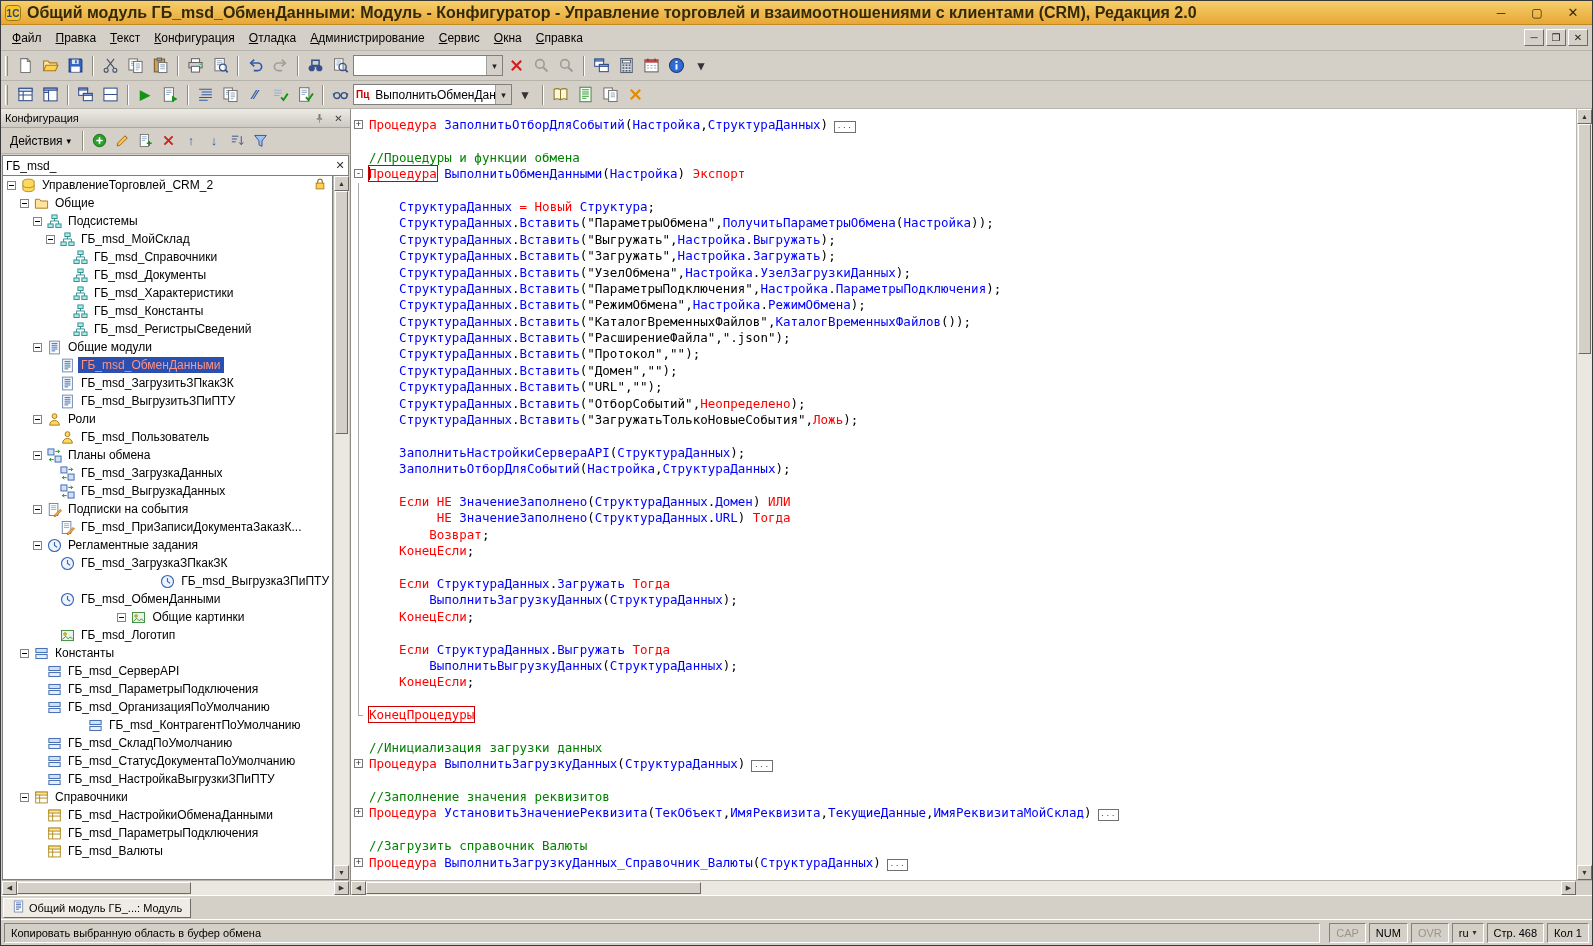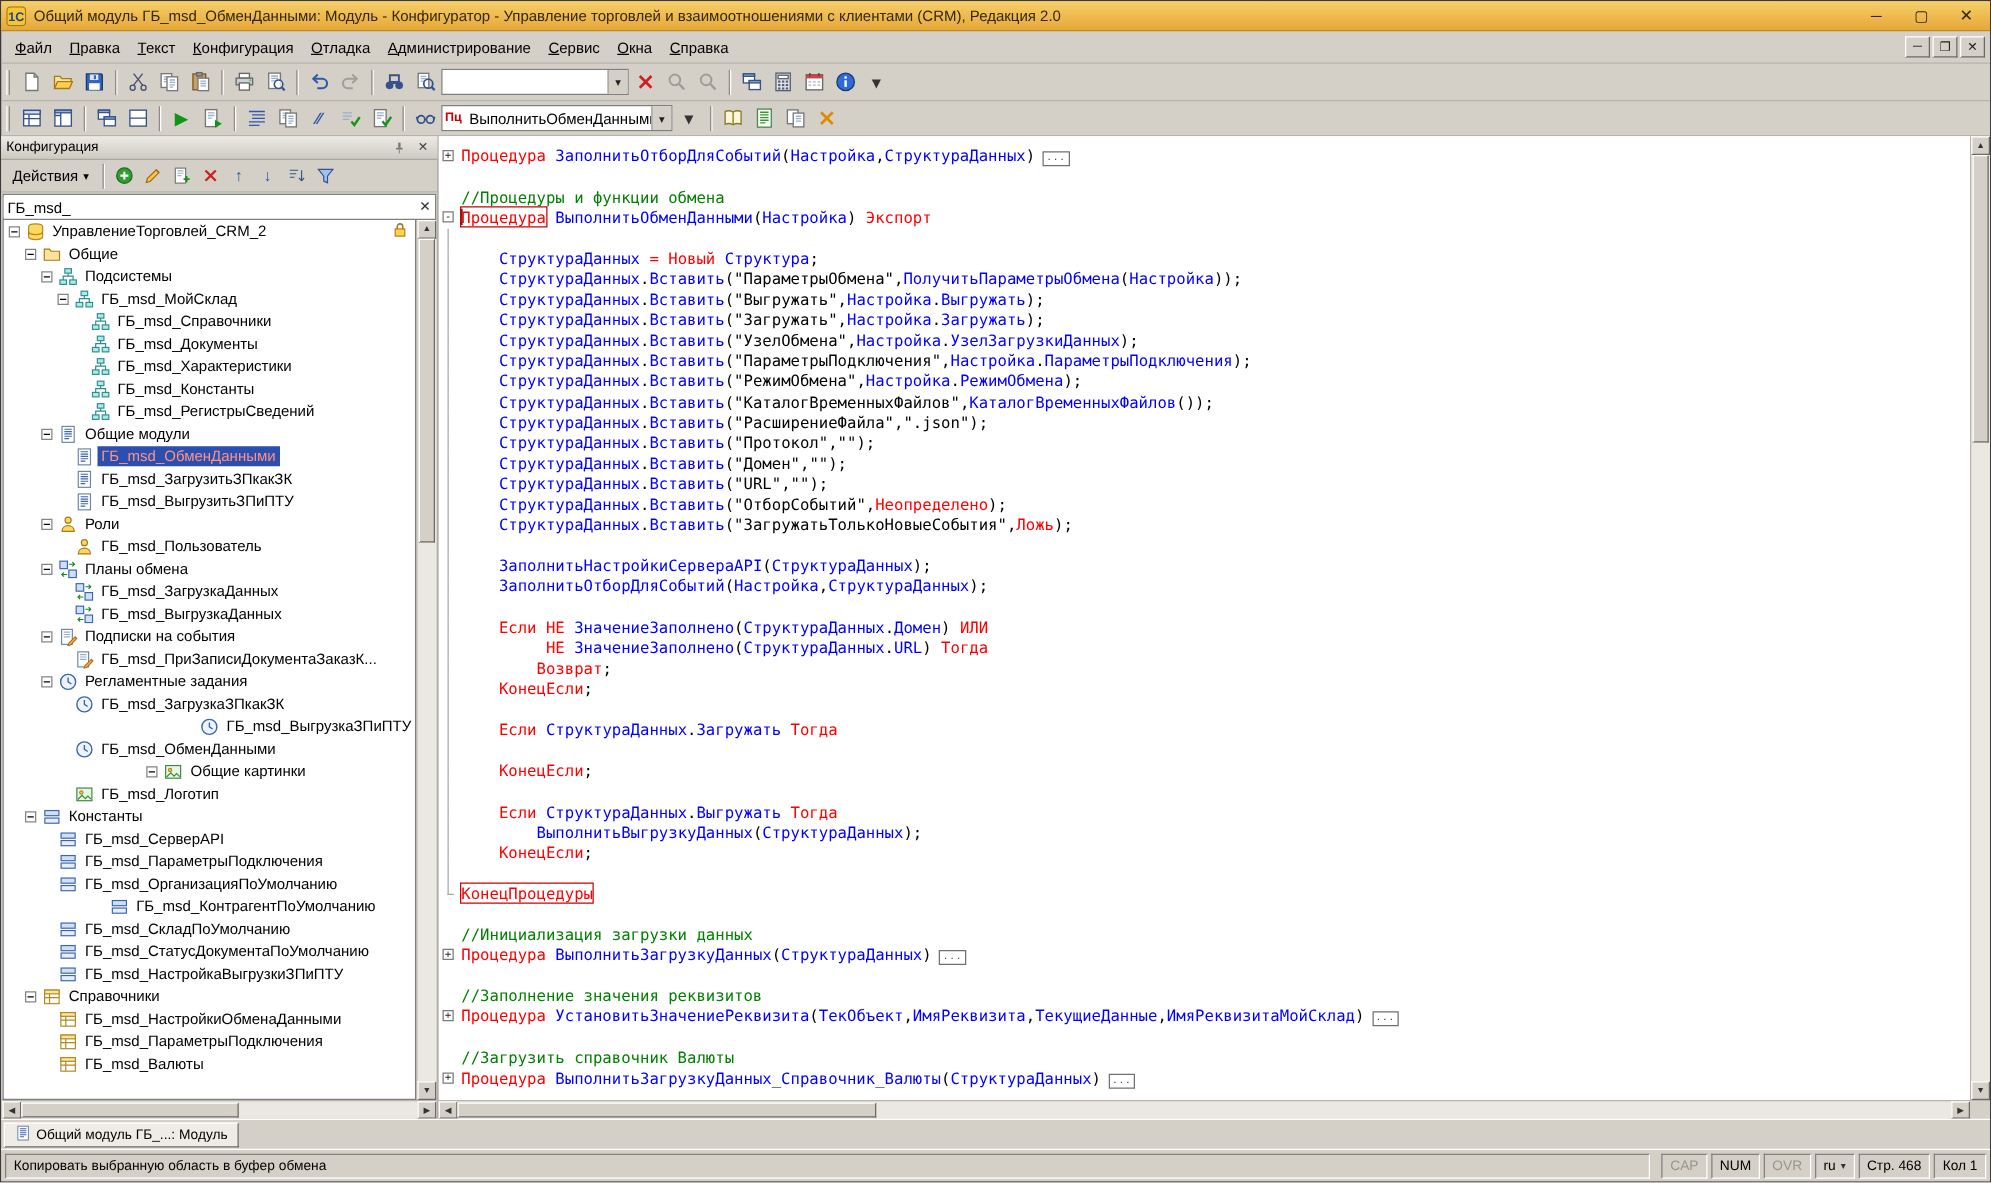--- a/index.html
+++ b/index.html
@@ -4,21 +4,21 @@
 <style>
   *{box-sizing:border-box;margin:0;padding:0;}
   html,body{width:1593px;height:946px;overflow:hidden;}
   body{font-family:"Liberation Sans",sans-serif;font-size:12px;background:#d4d0c8;color:#000;}
   #app{width:1593px;height:946px;display:flex;flex-direction:column;border:1px solid #3a3a3a;background:#d4d0c8;}
 
   
   .titlebar{height:24px;flex:none;display:flex;align-items:center;gap:6px;padding:0 4px;
     background:linear-gradient(#f6cf6a,#e7a737);border-bottom:1px solid #c08a20;}
   .app-icon{width:16px;height:16px;flex:none;}
-  .titlebar .title{flex:1;font-weight:normal;font-size:12px;color:#33290a;white-space:nowrap;overflow:hidden;}
+  .titlebar .title{flex:1;font-weight:bold;font-size:16px;color:#33290a;white-space:nowrap;overflow:hidden;}
   .win-btn{width:30px;height:19px;display:flex;align-items:center;justify-content:center;
     color:#33290a;font-size:12px;border:1px solid transparent;}
   .win-btn.close{font-size:13px;}
 
   
   .menubar{height:26px;flex:none;display:flex;align-items:center;padding:0 4px;border-bottom:1px solid #b7b4ac;gap:28px;}
   .menu-item{display:inline-block;padding:4px 7px;cursor:default;}
   .menu-item::first-letter{text-decoration:underline;}
   .mdi-controls{margin-left:auto;display:flex;gap:2px;}
   .mdi-btn{width:20px;height:17px;display:flex;align-items:center;justify-content:center;font-size:10px;
@@ -446,21 +446,21 @@
       <span class="tsep"></span>
       <button class="tbtn">
         <span style="display:flex">
           <svg viewBox="0 0 16 16">
             <circle cx="4.6" cy="9" r="2.8" fill="none" stroke="#35518c" stroke-width="1.3"></circle>
             <circle cx="11.4" cy="9" r="2.8" fill="none" stroke="#35518c" stroke-width="1.3"></circle>
             <path d="M7.4 9h1.2M1.8 9L1 7M14.2 9l.8-2" stroke="#35518c"></path>
           </svg>
         </span>
       </button>
-      <div class="tcombo" style="width: 185px;">
+      <div class="tcombo" style="width: 159px;">
         <span class="combo-ic">
           <span class="ticon-txt" style="color:#cc0000">Пц</span>
         </span>
         <span class="val">ВыполнитьОбменДанными</span>
         <span class="combo-arrow">▾</span>
       </div>
       <button class="tbtn">
         <span style="display:flex">
           <span class="ticon-txt" style="color:#333">▾</span>
         </span>
@@ -1134,20 +1134,21 @@
             <div class="cline">
               <span class="gut g-line"></span>
               <span class="ltext"></span>
             </div>
             <div class="cline">
               <span class="gut g-line"></span>
               <span class="ltext">    <span class="tok-k">Если</span> <span class="tok-i">СтруктураДанных</span><span class="tok-p">.</span><span class="tok-i">Загружать</span> <span class="tok-k">Тогда</span></span>
             </div>
             <div class="cline">
               <span class="gut g-line"></span>
+              <span class="ltext">        <span class="tok-i">ВыполнитьЗагрузкуДанных</span><span class="tok-p">(</span><span class="tok-i">СтруктураДанных</span><span class="tok-p">)</span><span class="tok-p">;</span></span>
             </div>
             <div class="cline">
               <span class="gut g-line"></span>
               <span class="ltext">    <span class="tok-k">КонецЕсли</span><span class="tok-p">;</span></span>
             </div>
             <div class="cline">
               <span class="gut g-line"></span>
               <span class="ltext"></span>
             </div>
             <div class="cline">

